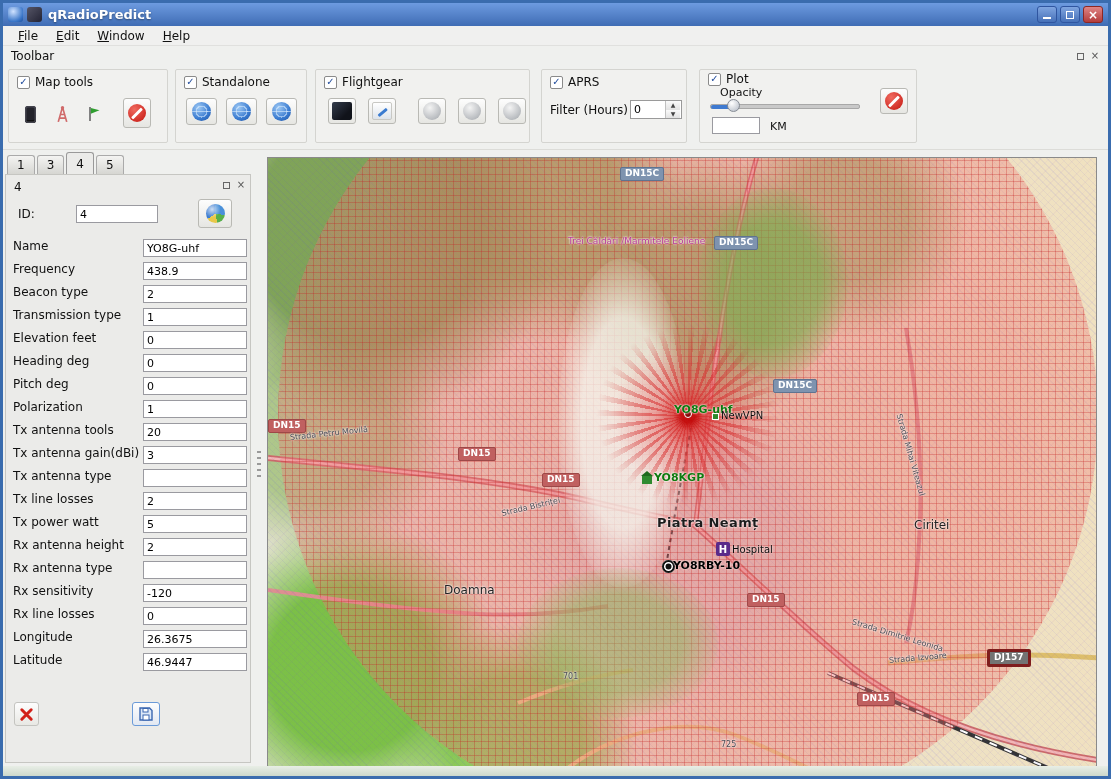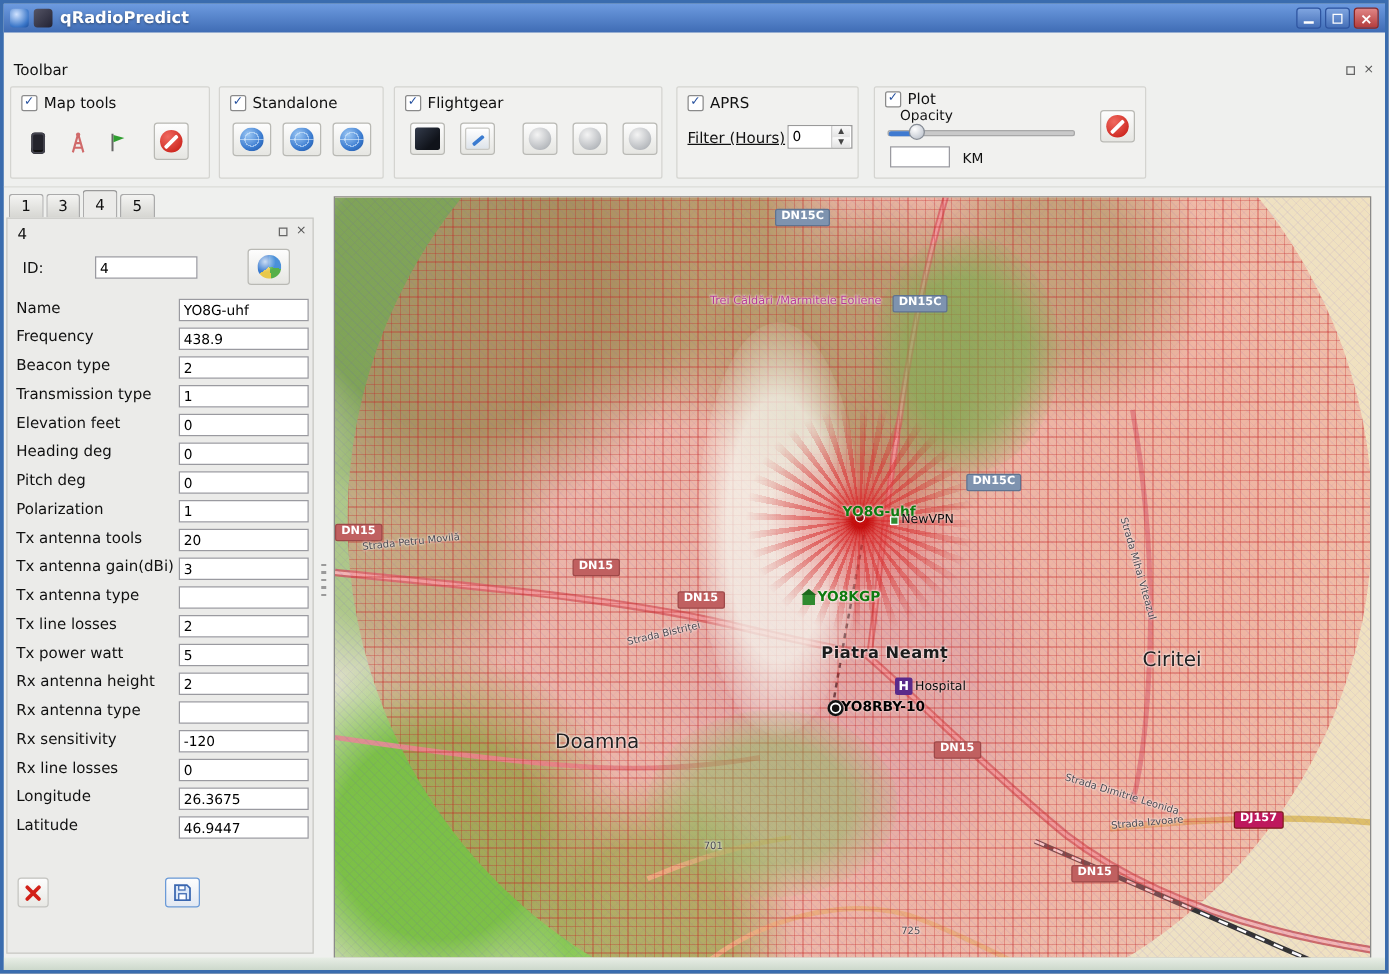--- a/index.html
+++ b/index.html
@@ -142,25 +142,25 @@
   .burst-rays{position:absolute;left:325px;top:163px;width:190px;height:190px;border-radius:50%;
       background:repeating-conic-gradient(rgba(210,25,25,.55) 0deg 4deg, rgba(210,25,25,0) 4deg 10deg);
       -webkit-mask-image:radial-gradient(circle, rgba(0,0,0,1) 0 30%, rgba(0,0,0,0) 68%);
       mask-image:radial-gradient(circle, rgba(0,0,0,1) 0 30%, rgba(0,0,0,0) 68%);}
   .burst-core{position:absolute;left:345px;top:183px;width:150px;height:150px;border-radius:50%;
       background:radial-gradient(circle, rgba(195,8,8,.95) 0 6%, rgba(215,45,45,.75) 14%, rgba(225,80,80,.45) 30%, rgba(230,110,110,.18) 55%, transparent 70%);}
 
   .mlabel{position:absolute;white-space:nowrap;line-height:1.1;}
   .shield-blue{background:#7e93af;color:#fff;font-size:9px;font-weight:bold;padding:1px 4px;border-radius:2px;border:1px solid #5f7390;}
   .shield-red{background:#c06060;color:#fff;font-size:9px;font-weight:bold;padding:1px 4px;border-radius:2px;border:1px solid #9e4848;}
-  .shield-gold{background:#be185d;color:#fff;font-size:9px;font-weight:bold;padding:1px 4px;border-radius:2px;border:1px solid #7f1d1d;}
+  .shield-gold{background:#737373;color:#fff;font-size:9px;font-weight:bold;padding:1px 4px;border-radius:2px;border:3px solid #7f1d1d;}
   .poi{color:#b83896;font-size:9px;text-shadow:0 0 2px #fff,0 0 2px #fff;}
   .station{color:#0f7a0f;font-size:11px;font-weight:bold;text-shadow:0 0 2px #fff,0 0 2px #fff;}
   .city{color:#1c1c1c;font-size:13px;font-weight:bold;letter-spacing:.4px;text-shadow:0 0 2px #fff,0 0 2px #fff;}
-  .town{color:#222;font-size:16px;text-shadow:0 0 2px #fff,0 0 2px #fff;}
+  .town{color:#222;font-size:12px;text-shadow:0 0 2px #fff,0 0 2px #fff;}
   .dark{color:#0a0a0a;font-size:10px;text-shadow:0 0 2px #fff;}
   .darkbold{color:#000;font-size:11px;font-weight:bold;text-shadow:0 0 2px #fff;}
   .street{color:#4a4a52;font-size:8px;text-shadow:0 0 2px #fff,0 0 2px #fff;transform-origin:left center;}
 
   .marker-hospital{position:absolute;left:448px;top:384px;width:14px;height:14px;background:#5a2a8a;color:#fff;
       font-size:10px;font-weight:bold;display:flex;align-items:center;justify-content:center;border-radius:2px;}
   .marker-circle{position:absolute;left:394px;top:402px;width:13px;height:13px;background:#111;border-radius:50%;
       box-shadow:inset 0 0 0 2px #111, inset 0 0 0 3.5px #fff;}
   .marker-house{position:absolute;left:374px;top:318px;width:10px;height:8px;background:#2f8a2f;}
   .marker-house::before{content:"";position:absolute;left:-1px;top:-5px;border-left:6px solid transparent;
@@ -182,20 +182,26 @@
     <span class="title-text">qRadioPredict</span>
     <span class="wbtn">
         <span class="glyph-min"></span>
       </span>
     <span class="wbtn">
         <span class="glyph-max"></span>
       </span>
     <span class="wbtn close">×</span>
   </div>
 
+  <div class="menubar">
+    <span class="menu-item">File</span>
+    <span class="menu-item">Edit</span>
+    <span class="menu-item">Window</span>
+    <span class="menu-item">Help</span>
+  </div>
 
   <div class="docktitle">
     <span>Toolbar</span>
     <span class="dock-icons">
       <span class="mini-ic">
           <span class="mini-sq"></span>
         </span>
       <span class="mini-ic">×</span>
     </span>
   </div>
@@ -263,21 +269,21 @@
       <span class="tbtn" style="left:182px;top:28px;width:28px;height:26px;">
         <span class="grey-orb"></span>
         </span>
     </div>
 
     <div class="group" style="left:538px;width:146px;">
       <span class="cb" style="left:8px;top:5px;">
         <span class="box">✓</span>
         <span>APRS</span>
       </span>
-      <span style="position:absolute;left:8px;top:33px;text-decoration:underline;">Filter (Hours)</span>
+      <span style="position:absolute;left:8px;top:33px;">Filter (Hours)</span>
       <span class="spin" style="left:88px;top:30px;">
         <input value="0" style="">
         <span class="arrows">
           <span class="arrow">▲</span>
           <span class="arrow">▼</span>
         </span>
       </span>
     </div>
 
     <div class="group" style="left:696px;width:218px;">

